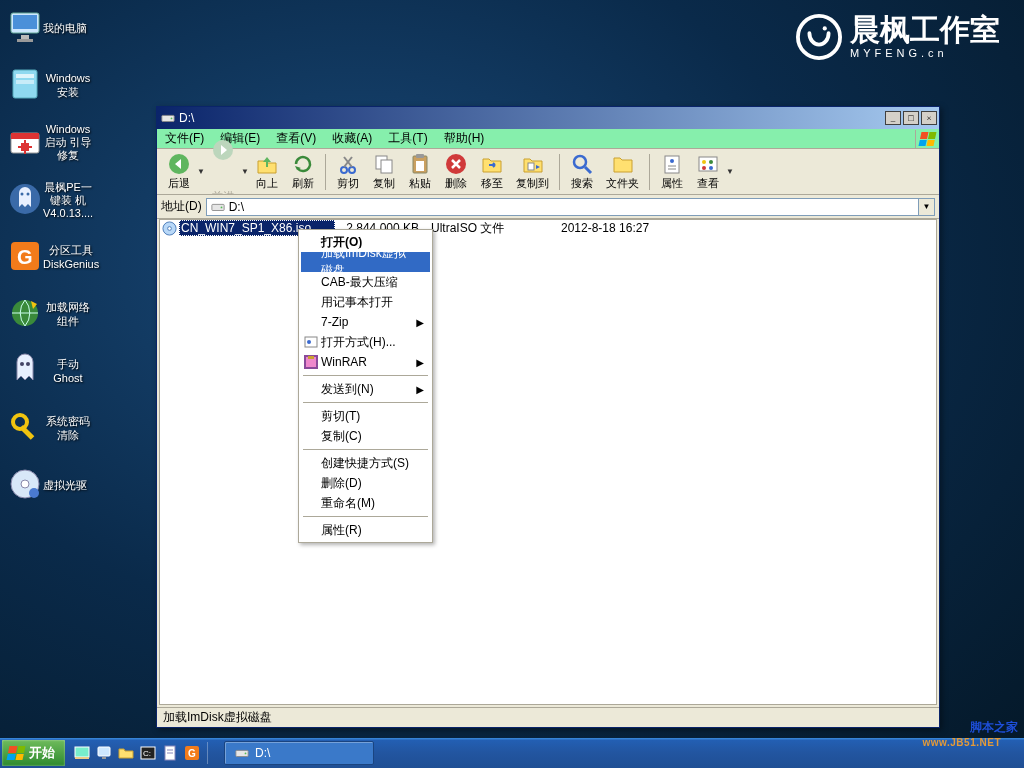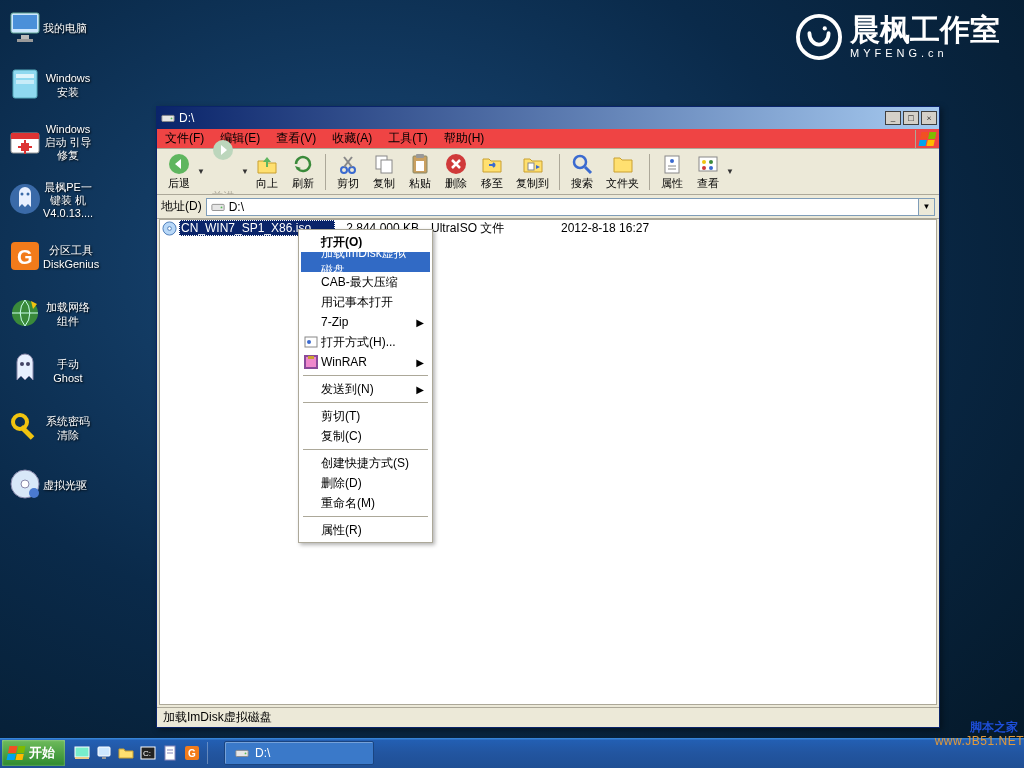--- a/index.html
+++ b/index.html
@@ -19,21 +19,21 @@
 
 
 .window { position: absolute; left: 156px; top: 106px; width: 784px; height: 622px; background: #ece9d8; border: 1px solid #0a246a; display:flex; flex-direction:column; box-shadow: 2px 2px 6px rgba(0,0,0,0.4); }
 .titlebar { height: 22px; background: linear-gradient(to right, #0a246a, #a6caf0); display:flex; align-items:center; color:#fff; font-size:12px; padding-left:4px; }
 .titlebar-icon { width:14px; height:14px; margin-right:4px; }
 .titlebar-text { flex:1; }
 .titlebar-btns { display:flex; margin-right:2px; }
 .titlebar-btn { width:16px; height:14px; background:#d4d0c8; border:1px solid #404040; margin-left:2px; font-size:9px; display:flex; align-items:center; justify-content:center; color:#000; cursor:pointer; font-family: Tahoma; }
 
 
-.menubar { height:20px; background:#ef4444; border-bottom:1px solid #aca899; display:flex; align-items:center; font-size:12px; }
+.menubar { height:20px; background:#86efac; border-bottom:1px solid #aca899; display:flex; align-items:center; font-size:12px; }
 .menubar-item { padding:2px 8px; cursor:pointer; }
 .menubar-logo { margin-left:auto; width:24px; height:18px; display:flex; align-items:center; justify-content:center; border-left:1px solid #aca899; padding:0 4px;}
 .winflag { width:16px; height:14px; display:grid; grid-template-columns:1fr 1fr; grid-template-rows:1fr 1fr; gap:1px; transform: skewX(-12deg); }
 .winflag div:nth-child(1){background:#f25022;}
 .winflag div:nth-child(2){background:#7fba00;}
 .winflag div:nth-child(3){background:#00a4ef;}
 .winflag div:nth-child(4){background:#ffb900;}
 
 
 .toolbar { height:46px; background:#ece9d8; border-bottom:1px solid #aca899; display:flex; align-items:center; padding:0 4px; }
@@ -80,21 +80,21 @@
 .ctx-item .ctx-icon { position:absolute; left:2px; width:16px; height:16px; display:flex; align-items:center; justify-content:center;}
 
 
 .taskbar { position:absolute; left:0; bottom:0; width:100%; height:30px; background:linear-gradient(to bottom,#3b8de0 0%,#235fb3 8%,#2255a0 50%,#1f4f94 100%); display:flex; align-items:center; }
 .start-btn { height:26px; margin:2px; padding:0 10px 0 6px; background:linear-gradient(to bottom,#6fbb5c,#2e8a2e); border-radius:1px; display:flex; align-items:center; color:#fff; font-weight:bold; font-size:13px; cursor:pointer; box-shadow:inset 0 0 2px rgba(255,255,255,0.6); }
 .start-btn .winflag{ width:16px; height:14px; margin-right:5px;}
 .ql { display:flex; align-items:center; margin-left:4px; }
 .ql-item { width:18px; height:18px; margin:0 2px; cursor:pointer; display:flex; align-items:center; justify-content:center; }
 .task-item { height:24px; margin-left:12px; padding:0 10px; background:#3a79c9; border:1px solid #1a4480; border-radius:2px; display:flex; align-items:center; color:#fff; font-size:12px; cursor:pointer; min-width:150px; box-shadow:inset 1px 1px 0 rgba(255,255,255,0.3);}
 .watermark { position:absolute; right:6px; bottom:32px; color:#1d4ed8; font-size:12px; font-weight:bold; }
-.watermark-sub { position:absolute; right:0; bottom:20px; font-size:12px; color:#e29a3a; letter-spacing:0.5px; }
+.watermark-sub { position:absolute; right:23px; bottom:20px; font-size:10px; color:#e29a3a; letter-spacing:0.5px;font-weight:bold; }
 svg { display:block; }
 </style>
 </head>
 <body>
 
 <div class="desktop-icons">
     <div class="desktop-icon">
       <div class="icon-img">
         <svg viewBox="0 0 36 36" width="36" height="36">
           <rect x="4" y="4" width="28" height="20" rx="2" fill="#cde7ff" stroke="#6a9"></rect>

